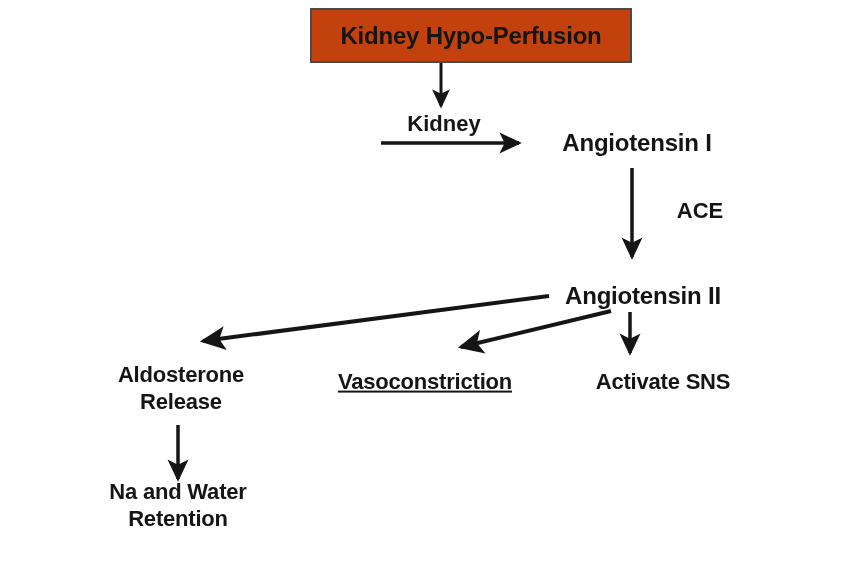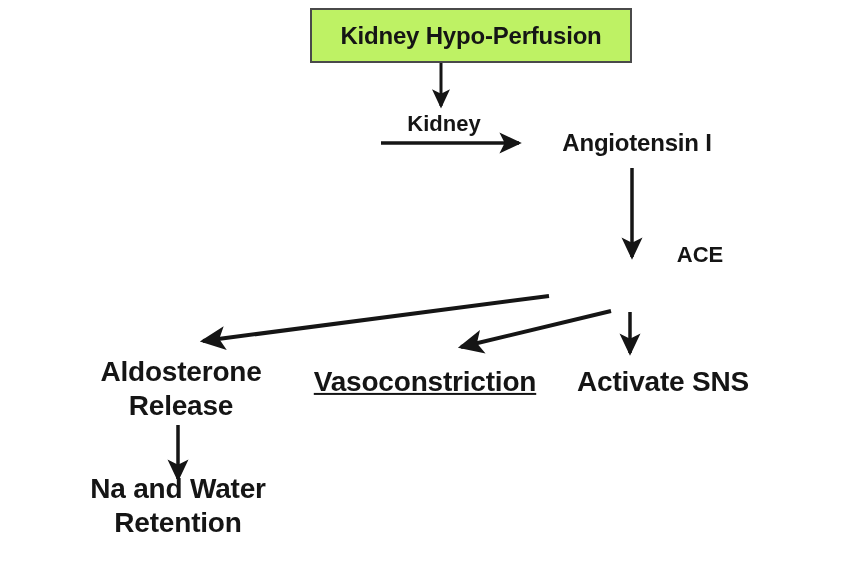--- a/index.html
+++ b/index.html
@@ -19,37 +19,37 @@
     position: absolute;
     font-weight: bold;
     color: #151515;
     letter-spacing: -0.2px;
     white-space: pre;
     line-height: 1.22;
     text-align: center;
     transform: translate(-50%, -50%);
   }
   .node-label.lg { font-size: 24px; }
-  .node-label.md { font-size: 28px; }
+  .node-label.md { font-size: 22px; }
   .edge-label {
     position: absolute;
     font-weight: bold;
     color: #151515;
     font-size: 22px;
     white-space: pre;
     transform: translate(-50%, -50%);
   }
   #title-box {
     position: absolute;
     left: 310px;
     top: 8px;
     width: 322px;
     height: 55px;
     border: 2px solid #4a4a4a;
-    background: #bef264;
+    background: #c2410c;
     box-sizing: border-box;
   }
   #title-box .node-label {
     left: 50%;
     top: 50%;
   }
   #arrow-layer {
     position: absolute;
     left: 0;
     top: 0;
@@ -85,28 +85,29 @@
     <line x1="178" y1="425" x2="178" y2="479" stroke="#151515" stroke-width="3.5" marker-end="url(#head)"></line>
   </svg>
 
   <div id="title-box">
     <div class="node-label lg">Kidney Hypo-Perfusion</div>
   </div>
 
 
   <div class="node-label lg" style="left:637px; top:143px;">Angiotensin I</div>
 
+  <div class="node-label lg" style="left:643px; top:296px;">Angiotensin II</div>
 
   <div class="node-label md" style="left:181px; top:389px;">Aldosterone
 Release</div>
 
   <div class="node-label md" style="left:425px; top:382px;text-decoration:underline;">Vasoconstriction</div>
 
   <div class="node-label md" style="left:663px; top:382px;">Activate SNS</div>
 
   <div class="node-label md" style="left:178px; top:506px;">Na and Water
 Retention</div>
 
   <div class="edge-label" style="left:444px; top:124px;">Kidney</div>
 
-  <div class="edge-label" style="left:700px; top:211px;margin-top:44px;">ACE</div>
+  <div class="edge-label" style="left:700px; top:211px;">ACE</div>
 
 </div>
 
 </body></html>

